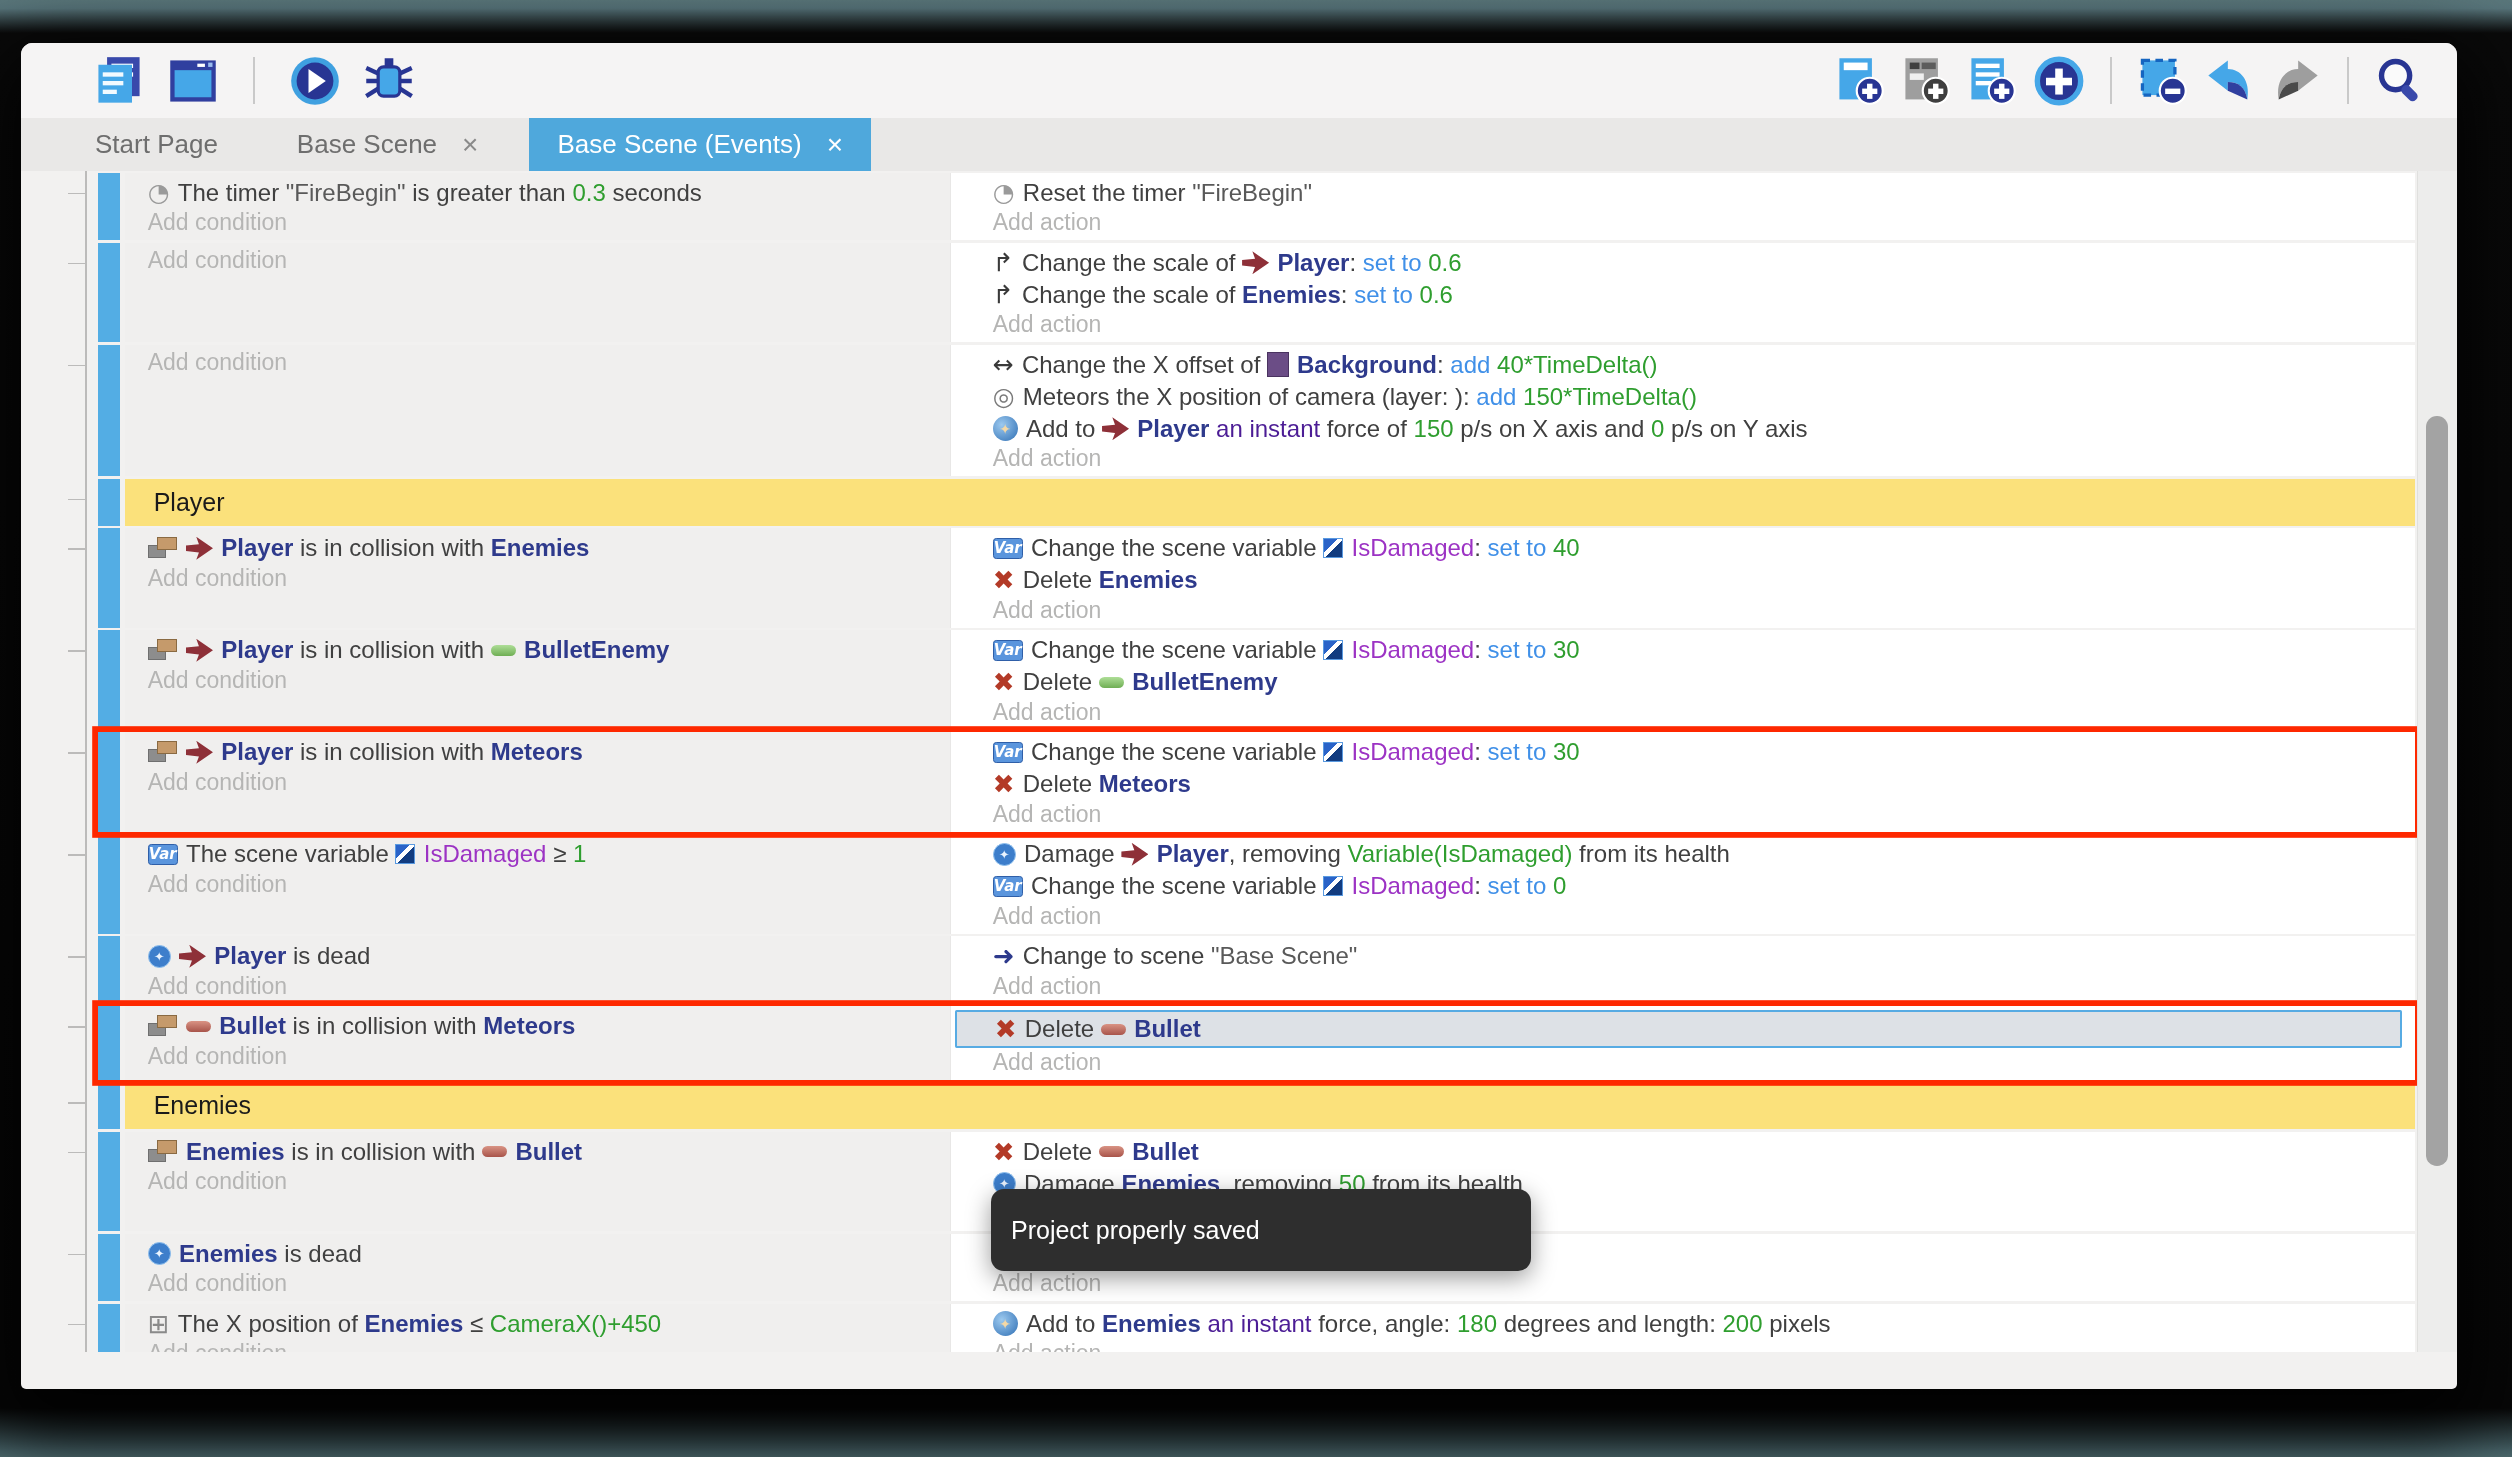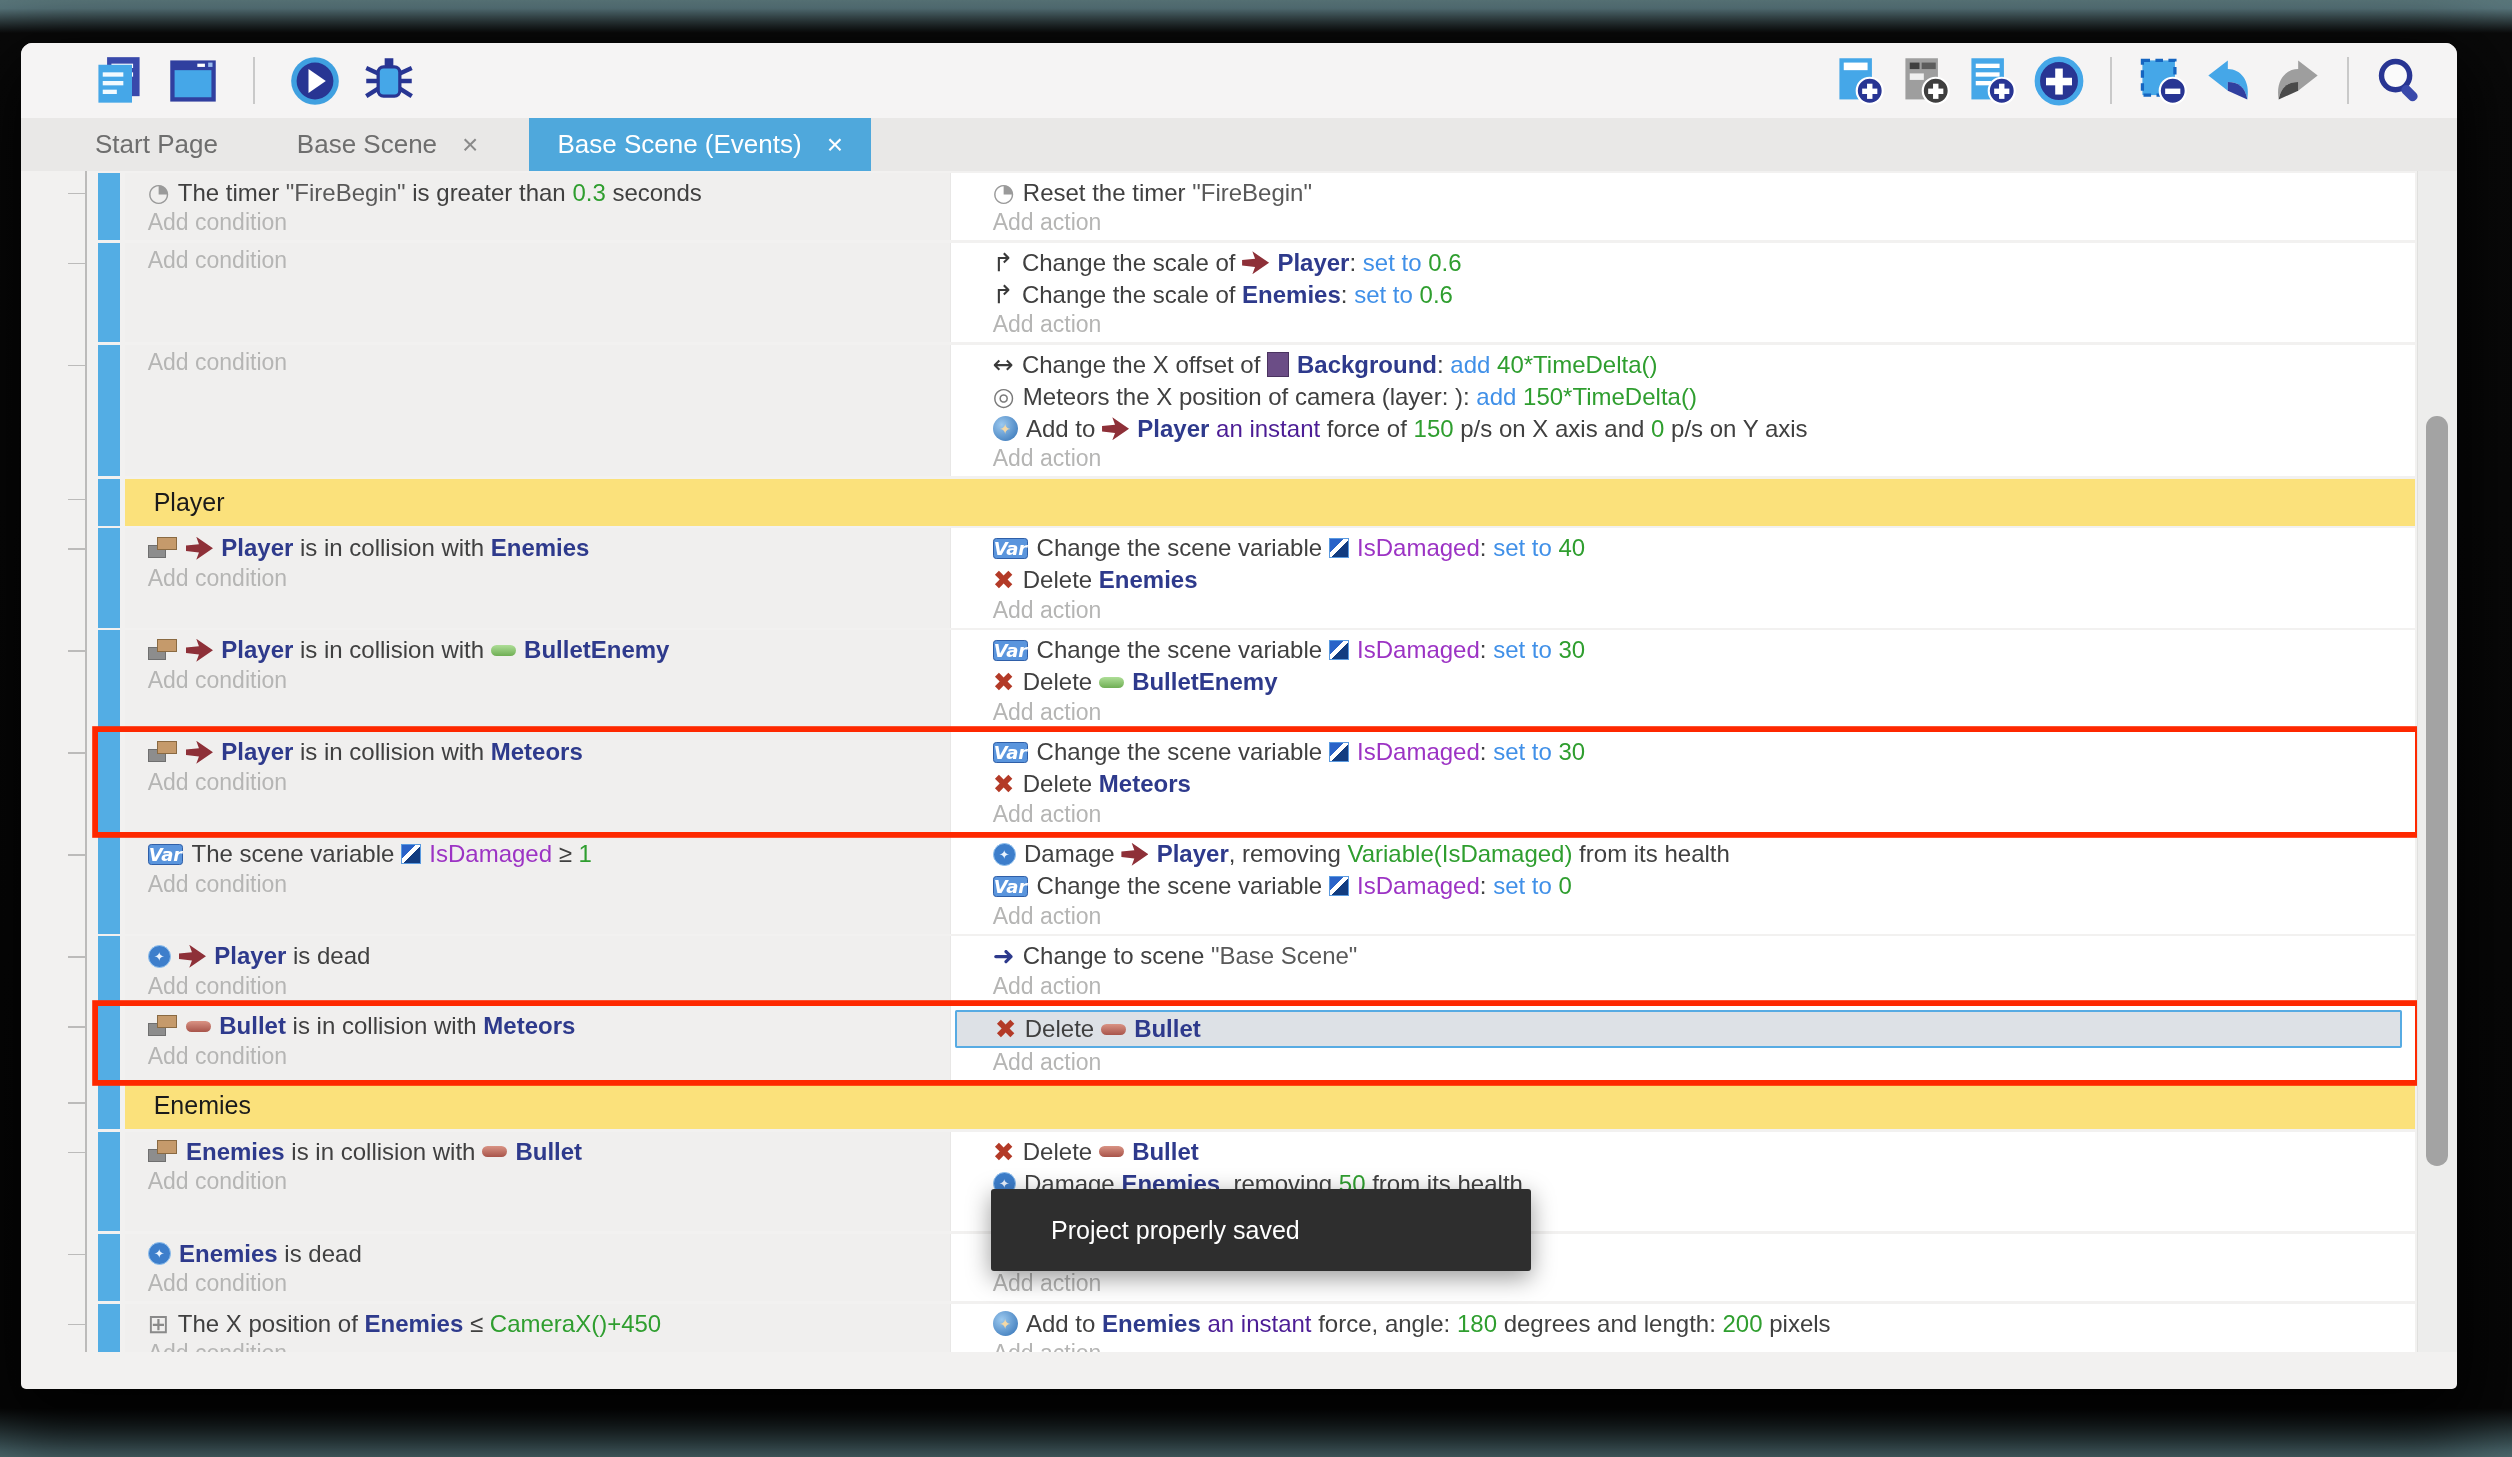--- a/index.html
+++ b/index.html
@@ -73,37 +73,37 @@
     background:radial-gradient(circle at 35% 35%, #9cc9ef, #2f6fb4); color:#f4d8a6; font-size:14px; }
   .ic-collision { width:30px; height:23px; position:relative; }
   .ic-collision i { position:absolute; display:block; }
   .ic-collision .back { left:0; top:8.3px; width:18.3px; height:13.3px; background:#8d8d8d; border:0.8px solid #6f6f6f; }
   .ic-collision .front { left:9.2px; top:0; width:20px; height:13.3px; background:#c59a6b; border:0.8px solid #8a6a42; }
   .ic-ship { width:27px; height:23px; background:#8e3038;
     clip-path:polygon(100% 50%, 38% 0, 48% 32%, 0 38%, 0 62%, 48% 68%, 38% 100%); }
   .ic-bullet-green { width:25px; height:10.8px; border-radius:5.8px; background:linear-gradient(180deg,#aede97,#6fae54); }
   .ic-bullet-red { width:25px; height:10.8px; border-radius:5.8px; background:linear-gradient(180deg,#d99384,#a8544a); }
   .ic-var { min-width:30px; height:21px; background:#5a95dd; border:0.8px solid #2f5fa8; border-radius:3.3px;
-    color:#fff; font-size:18px; font-style:italic; font-weight:bold; }
+    color:#fff; font-size:15px; font-style:italic; font-weight:bold; }
   .ic-varbadge { width:20px; height:20px; border:1.7px solid #5a9ae0;
     background:linear-gradient(135deg,#2a63c8 38%,#ffffff 38%,#ffffff 54%,#123c80 54%); }
   .ic-delete { color:#b33a27; font-size:26px; font-weight:bold; }
   .ic-damage { width:23px; height:23px; border-radius:50%; background:#3d7ecb; border:1.7px solid #8fc0ee;
     color:#eaf4ff; font-size:12.5px; }
   .ic-scene { color:#2d3a8c; font-size:26px; font-weight:bold; }
   .ic-bg { width:21.7px; height:25px; background:#6b4d86; border:1.7px solid #4a3360; }
   .ic-xpos { color:#8a8a8a; font-size:26px; }
 
   
   .scrollbar { position:absolute; right:0; top:0; bottom:0; width:40px; background:#ededec; border-left:0.8px solid #e0e0de; z-index:4; }
   .thumb { position:absolute; left:8.3px; top:245px; width:21.7px; height:750px; border-radius:10.8px; background:#a3a3a3; }
 
   
   .toast { position:absolute; left:970px; top:1018px; width:540px; height:82px; background:#2e2e2e;
-    border-radius:3px; color:#ffffff; font-size:25px; display:flex; align-items:center; padding-left:60px;
+    border-radius:13px; color:#ffffff; font-size:25px; display:flex; align-items:center; padding-left:20px;
     z-index:6; box-shadow:0 6.7px 25px rgba(0,0,0,0.4); }
 </style>
 </head>
 <body>
 
 <div class="desktop">
   <div class="window">
 
 
     <div class="toolbar">

